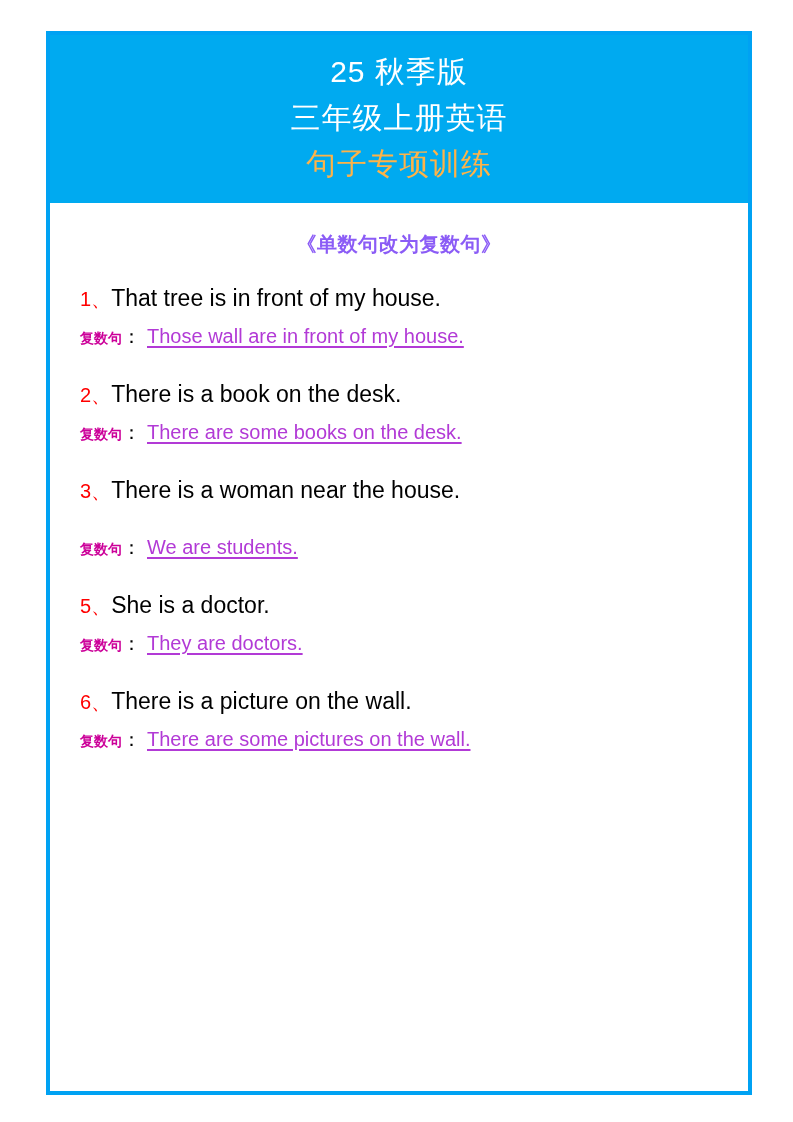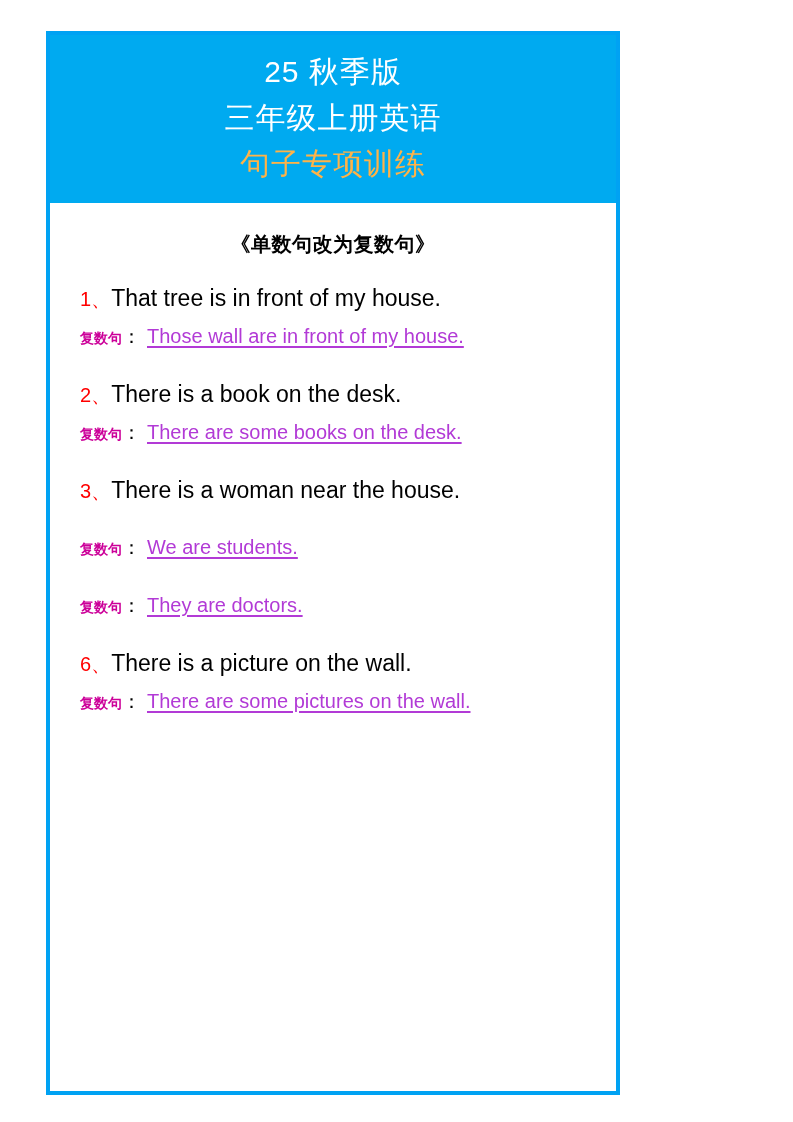--- a/index.html
+++ b/index.html
@@ -16,21 +16,21 @@
   .page {
     position: relative;
     width: 793px;
     height: 1122px;
     box-sizing: border-box;
   }
   .sheet {
     position: absolute;
     left: 46px;
     top: 31px;
-    width: 574px;
+    width: 706px;
     height: 1064px;
     box-sizing: border-box;
     border: 4px solid #00a2f3;
     background: #ffffff;
   }
   .header {
     background: #00aaf0;
     padding: 14px 0 16px 0;
     text-align: center;
   }
@@ -40,21 +40,21 @@
     line-height: 46px;
     color: #ffffff;
     letter-spacing: 1px;
   }
   .header-line.accent {
     color: #ffb347;
     font-size: 30px;
   }
   .subtitle {
     text-align: center;
-    color: #000000;
+    color: #8b5cf6;
     font-size: 20px;
     font-weight: bold;
     margin-top: 28px;
     letter-spacing: 0.5px;
   }
   .items {
     padding: 26px 30px 0 30px;
   }
   .item {
     margin-bottom: 28px;
@@ -136,20 +136,23 @@
         </div>
       </div>
 
       <div class="item">
         <div class="a-line">
           <span class="a-label">复数句</span><span class="a-colon">：</span><span class="a-text">We are students.</span>
         </div>
       </div>
 
       <div class="item">
+        <div class="q-line">
+          <span class="q-num">5、</span><span class="q-text">She is a doctor.</span>
+        </div>
         <div class="a-line">
           <span class="a-label">复数句</span><span class="a-colon">：</span><span class="a-text">They are doctors.</span>
         </div>
       </div>
 
       <div class="item">
         <div class="q-line">
           <span class="q-num">6、</span><span class="q-text">There is a picture on the wall.</span>
         </div>
         <div class="a-line">

